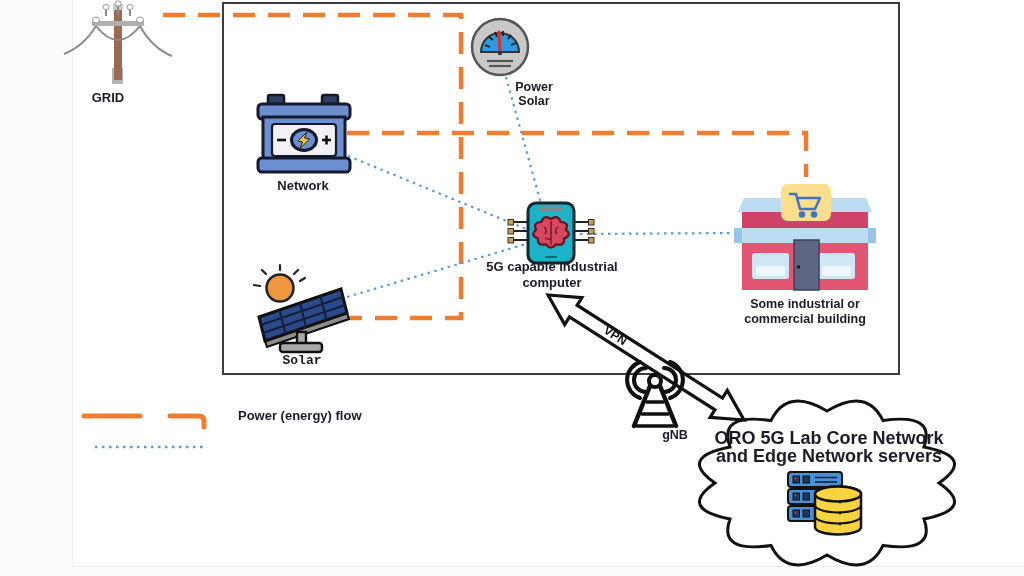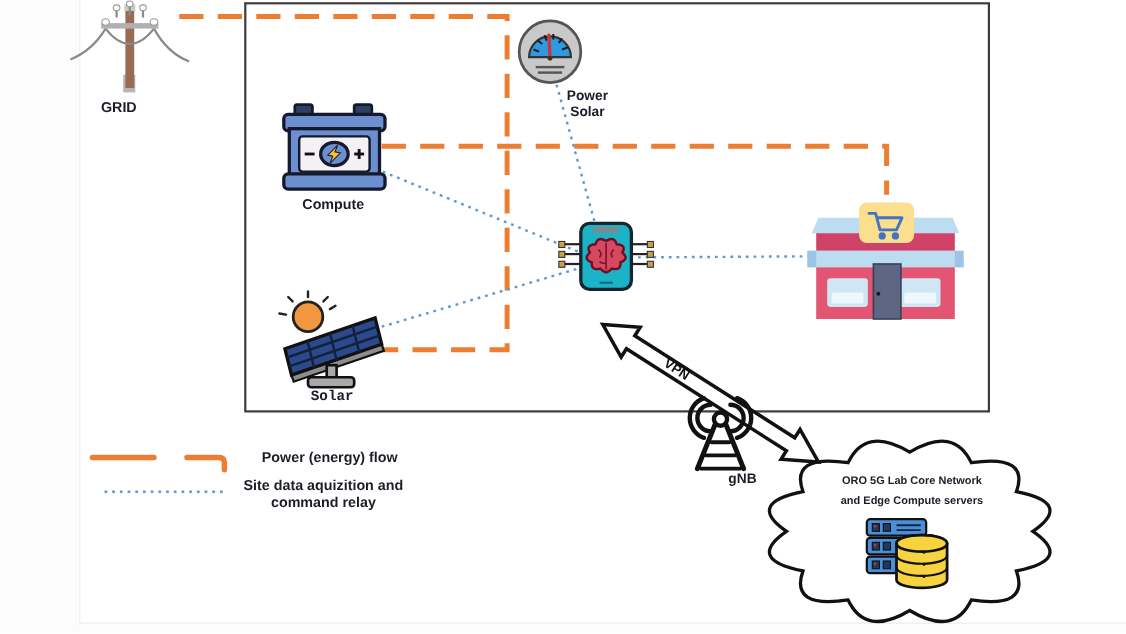--- a/index.html
+++ b/index.html
@@ -208,32 +208,36 @@
     </g>
   </svg>
 
   <div class="lbl" style="left:108px;top:90px;font-size:13px;">GRID</div>
 
   <div class="lbl" style="left:501px;top:80px;font-size:12.5px;line-height:14px;margin-left:33px;">
     <span>Power</span>
     <span>Solar</span>
   </div>
 
-  <div class="lbl" style="left:303px;top:178px;">Compute</div>
+  <div class="lbl" style="left:303px;top:178px;">Network</div>
 
   <div class="lbl" style="left:302px;top:353px;font-family:Liberation Mono, monospace;">Solar</div>
 
-
+  <div class="lbl" style="left:552px;top:259px;line-height:16px;">
+    <span>5G capable industrial</span>
+    <span>computer</span>
+  </div>
+
+  <div class="lbl" style="left:805px;top:297px;font-size:12.5px;">
+    <span>Some industrial or</span>
+    <span>commercial building</span>
+  </div>
 
   <div class="lbl" style="left:675px;top:428px;font-size:12.5px;">gNB</div>
 
-  <div class="lbl" style="left:829px;top:429px;font-size:10px;line-height:18px;">
+  <div class="lbl" style="left:829px;top:429px;font-size:18px;line-height:18px;">
     <span>ORO 5G Lab Core Network</span>
-    <span>and Edge Compute servers</span>
+    <span>and Edge Network servers</span>
   </div>
 
   <div class="lbl" style="left:301px;top:408px;transform:none;text-align:left;left:238px;">Power (energy) flow</div>
 
-  <div class="lbl" style="left:294px;top:433px;line-height:16px;">
-    <span>Site data aquizition and</span>
-    <span>command relay</span>
-  </div>
 </div>
 
 </body></html>

